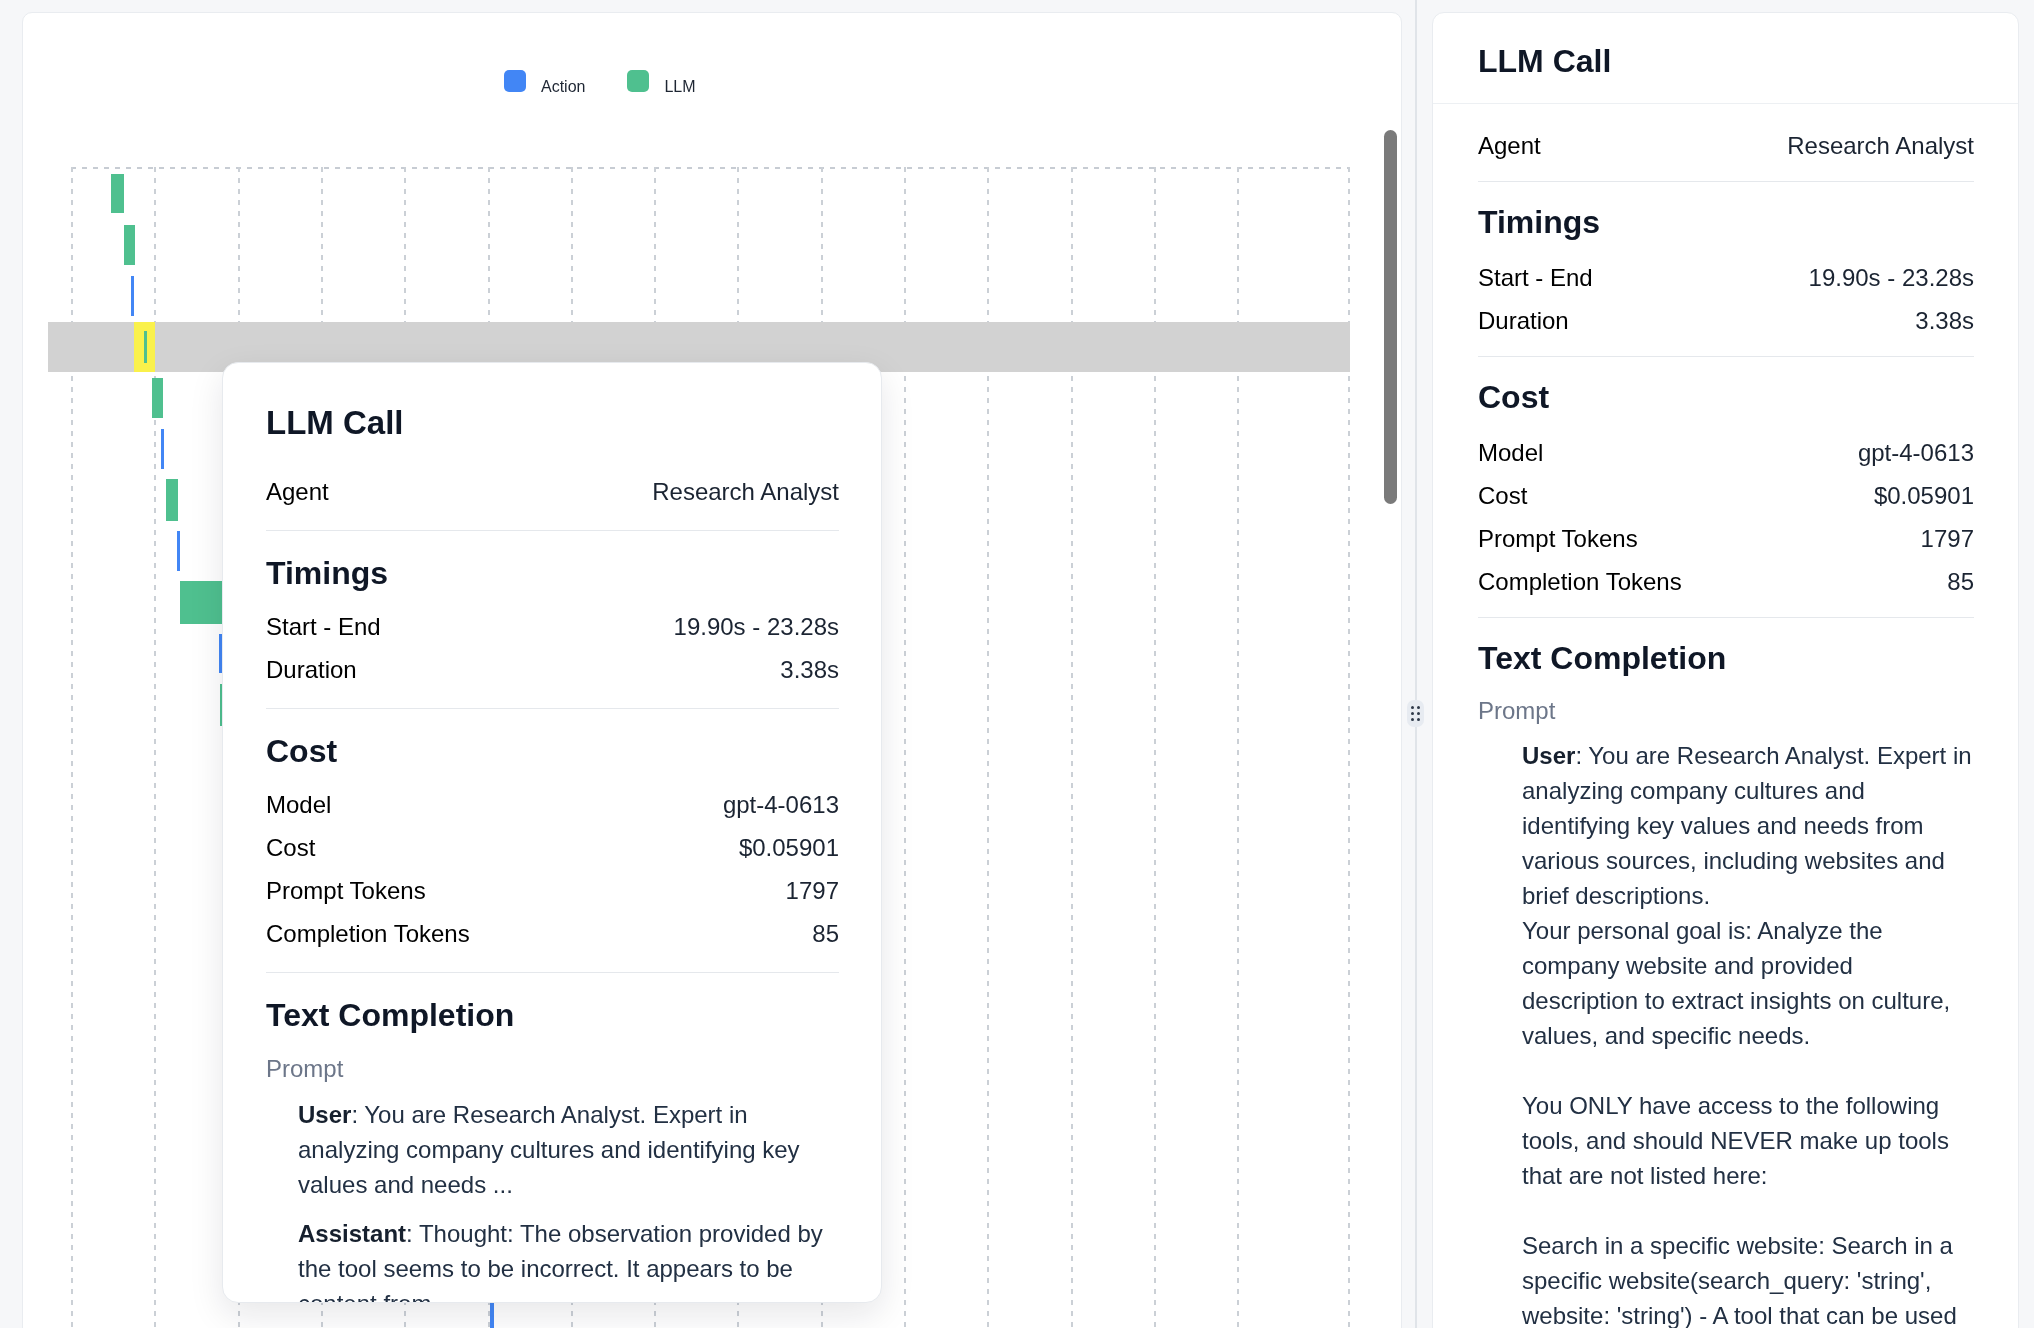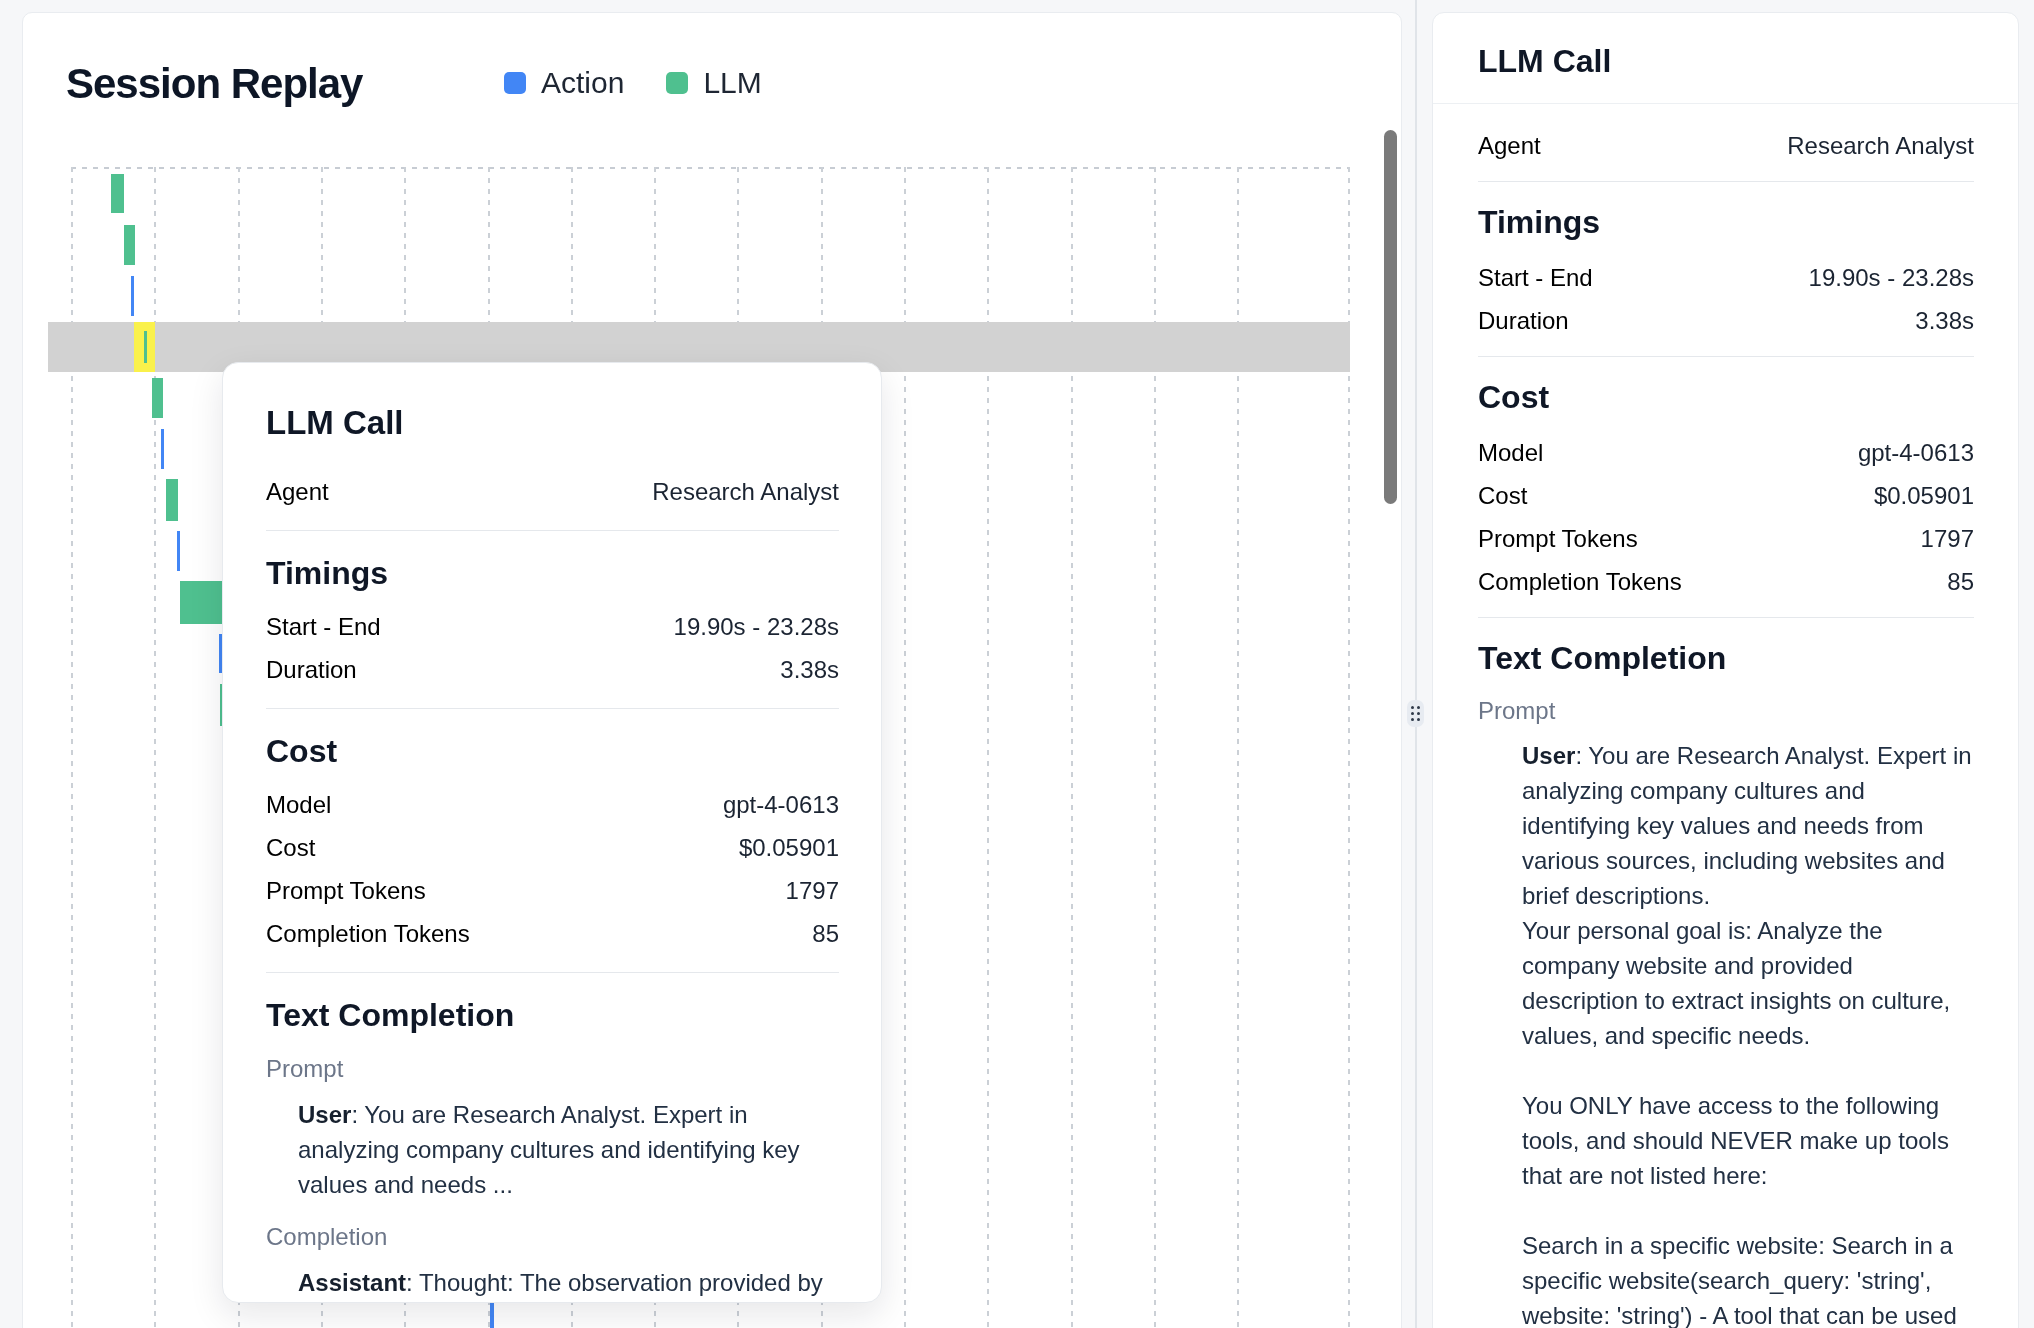--- a/index.html
+++ b/index.html
@@ -9,21 +9,21 @@
 
   .card { position:absolute; background:#fff; border:1px solid #e9ecf0; border-radius:10px; }
 
   
   #main-panel { left:22px; top:12px; width:1380px; height:1360px; }
   #page-title { position:absolute; left:43px; top:47px; font-size:42px; font-weight:700;
                 letter-spacing:-1px; color:#0d1626; }
   #legend { position:absolute; left:481px; top:53px; display:flex; align-items:center; gap:42px; }
   .legend-item { display:flex; align-items:center; gap:15px; }
   .legend-swatch { width:22px; height:22px; border-radius:5px; }
-  .legend-label { font-size:30px; color:#1e2633; }
+  .legend-label { font-size:16px; color:#1e2633;margin-top:12px; }
 
   
   #chart { position:absolute; left:0; top:0; width:100%; height:100%; }
   .vgrid { position:absolute; top:154px; bottom:0; width:2px;
            background:repeating-linear-gradient(to bottom,#cbd0d6 0 5px,transparent 5px 11px); }
   #chart-top-border { position:absolute; left:48px; top:154px; width:1279px; height:2px;
            background:repeating-linear-gradient(to right,#c7ccd3 0 5px,transparent 5px 11px); }
   #selected-row-band { position:absolute; left:25px; top:309px; width:1302px; height:50px; background:#d2d2d2; }
   .ev { position:absolute; }
   .ev-llm { background:#4fc08f; }
@@ -76,21 +76,20 @@
   #side-content .row.mtsm { margin-top:13px; }
   #side-content .sublbl { margin-top:20px; }
   #side-content .para { margin-top:13px; padding-left:44px; padding-right:0; white-space:pre-wrap; }
 </style>
 </head>
 <body>
 
 <div id="app">
 
   <div id="main-panel" class="card">
-    <div id="page-title">Session Replay</div>
 
     <div id="legend">
       <div class="legend-item">
         <span class="legend-swatch" style="background:#4286f5"></span>
         <span class="legend-label">Action</span>
       </div>
       <div class="legend-item">
         <span class="legend-swatch" style="background:#4fc08f"></span>
         <span class="legend-label">LLM</span>
       </div>
@@ -172,21 +171,20 @@
     </div>
     <div class="row mtsm">
       <span class="lbl">Completion Tokens</span>
       <span class="val">85</span>
     </div>
     <div class="rule"></div>
 
     <div class="h3">Text Completion</div>
     <div class="sublbl">Prompt</div>
     <div class="para"><b>User</b><span>: You are Research Analyst. Expert in analyzing company cultures and identifying key values and needs ...</span></div>
-    <div class="sublbl">Completion</div>
     <div class="para"><b>Assistant</b><span>: Thought: The observation provided by the tool seems to be incorrect. It appears to be content from ...</span></div>
   </div>
 
   <div id="panel-divider-line"></div>
   <div id="panel-divider-handle">
     <span class="dots">
         <i></i>
         <i></i>
         <i></i>
         <i></i>

